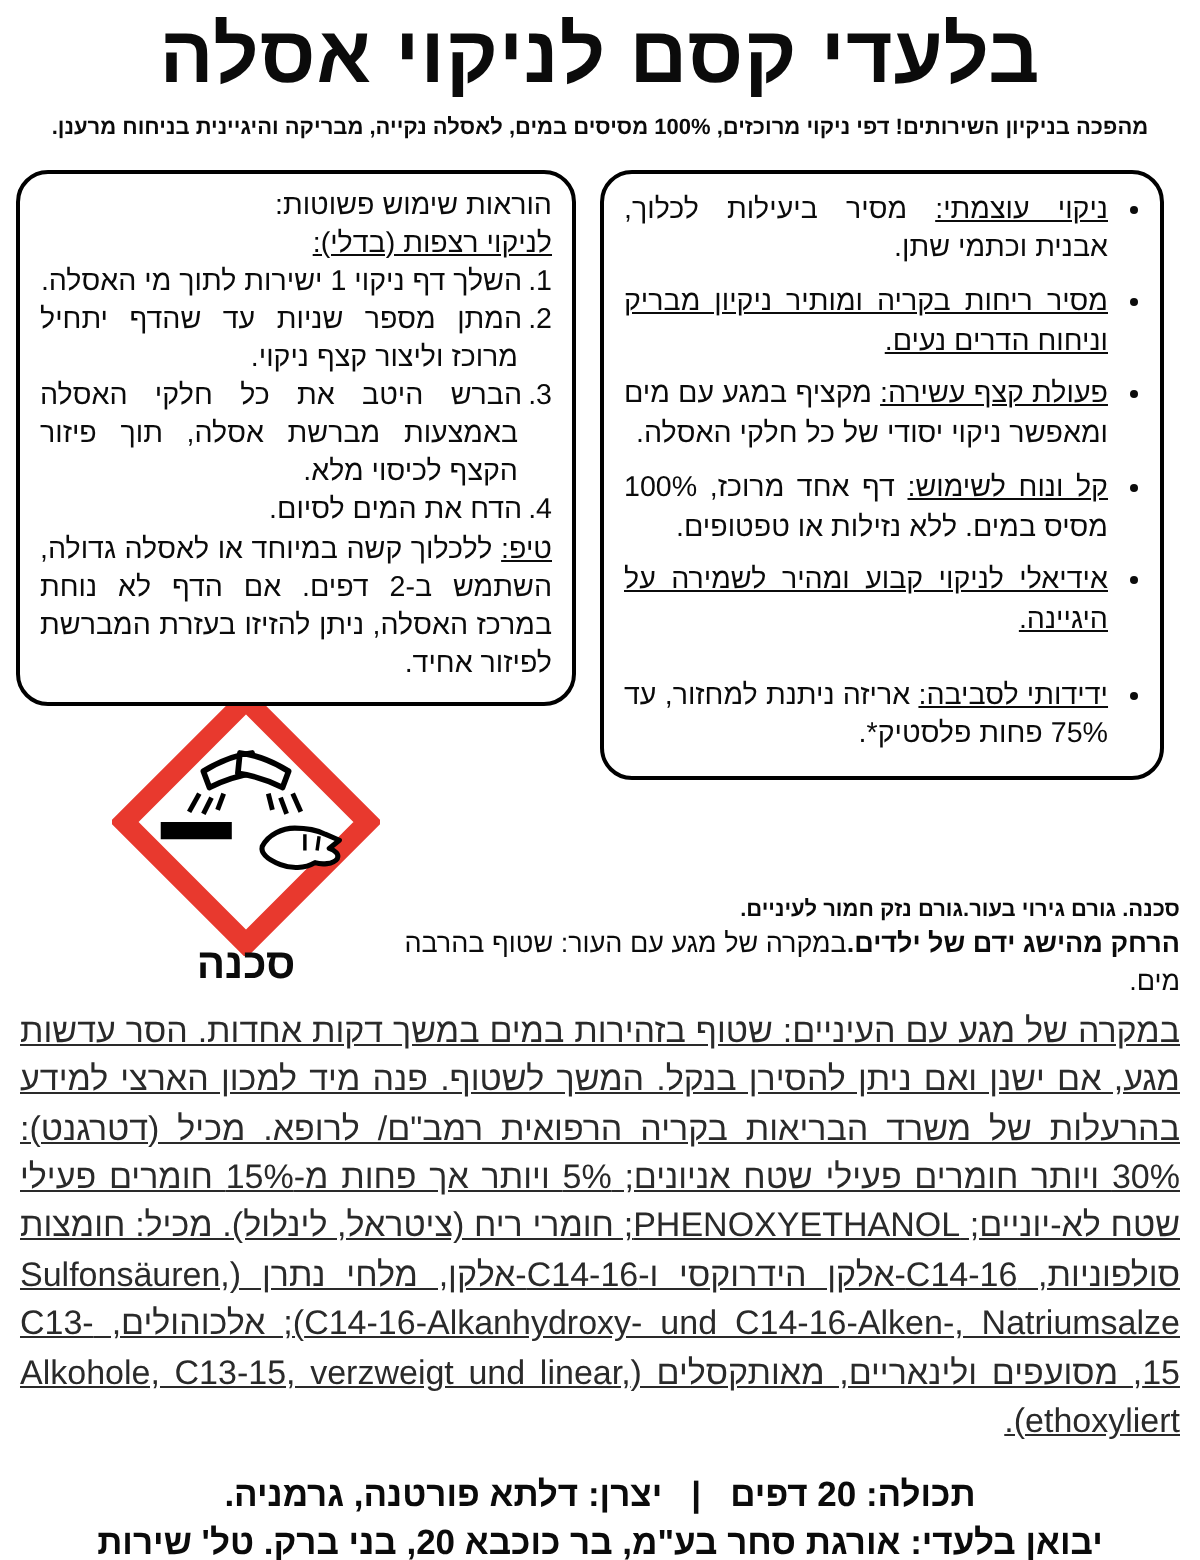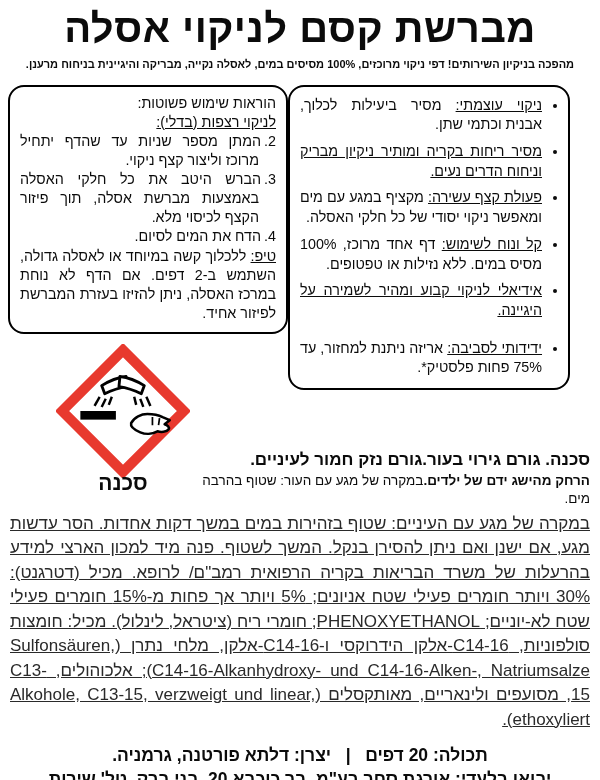--- a/index.html
+++ b/index.html
@@ -5,63 +5,66 @@
   html,body{margin:0;padding:0;background:#fff;}
   body{width:600px;height:780px;overflow:hidden;color:#0b0b0b;
        font-family:"Liberation Sans","DejaVu Sans",sans-serif;}
   .page{box-sizing:border-box;width:600px;height:780px;padding:6px 8px;}
 
   .title{text-align:center;font-weight:bold;font-size:40px;line-height:1.1;
          letter-spacing:.5px;direction:rtl;}
   .subtitle{direction:rtl;text-align:center;font-weight:bold;font-size:11px;
             line-height:1.32;max-width:566px;margin:7px auto 13px;}
 
-  .boxes{display:flex;gap:0;margin-top:10px;align-items:flex-start;}
+  .boxes{display:flex;gap:12px;margin-top:10px;align-items:flex-start;}
   .box{border:2.5px solid #000;border-radius:16px;direction:rtl;background:#fff;}
   .box-instructions{width:256px;padding:7px 10px 9px;font-size:14.3px;line-height:1.33;
                     text-align:justify;text-align-last:right;}
   .box-features{width:258px;padding:9px 10px 10px;font-size:14.3px;line-height:1.38;}
   .u{text-decoration:underline;}
   .ins-head{text-align:right;}
   .step{padding-right:17px;text-indent:-17px;}
   .step .num{margin-left:3px;}
   .tip{margin-top:1px;}
   .features-list{margin:0;padding:0 16px 0 0;list-style:disc;}
   .features-list li{margin-bottom:7px;text-align:justify;text-align-last:right;}
   .features-list li:last-child{margin-bottom:0;margin-top:18px;}
 
   .warning{direction:rtl;margin-top:58px;padding:0 2px;}
   .ghs{float:left;width:134px;margin-left:46px;margin-top:-104px;text-align:center;}
   .ghs svg{display:block;width:134px;height:134px;}
   .signal-word{font-weight:bold;font-size:21px;line-height:1;margin-top:-6px;}
-  .warn-b1{font-weight:bold;font-size:17px;line-height:1.38;text-align:right;}
+  .warn-b1{font-weight:bold;font-size:11px;line-height:1.38;text-align:right;}
   .warn-l2{font-size:13.5px;line-height:1.38;}
   .warn-l2 .b{font-weight:bold;}
   .warn-para{font-size:17px;line-height:1.44;text-align:justify;margin-top:3px;
              color:#2a2a2a;text-decoration:underline;}
 
   .footer{clear:both;direction:rtl;text-align:center;font-weight:bold;
           font-size:17.5px;line-height:1.36;margin-top:12px;}
 </style>
 </head>
 <body>
 
 <div class="page">
 
   <div class="title">
-    <div>מברשת קסם לניקוי אסלה</div>
+    <div>בלעדי קסם לניקוי אסלה</div>
   </div>
 
   <div class="subtitle">מהפכה בניקיון השירותים! דפי ניקוי מרוכזים, 100% מסיסים במים, לאסלה נקייה, מבריקה והיגיינית בניחוח מרענן.</div>
 
   <div class="boxes">
 
     <div class="box box-instructions">
       <div class="ins-head">הוראות שימוש פשוטות:</div>
       <div class="ins-head u">לניקוי רצפות (בדלי):</div>
+      <div class="step">
+        <span class="num">1.</span><span>השלך דף ניקוי 1 ישירות לתוך מי האסלה.</span>
+      </div>
       <div class="step">
         <span class="num">2.</span><span>המתן מספר שניות עד שהדף יתחיל מרוכז וליצור קצף ניקוי.</span>
       </div>
       <div class="step">
         <span class="num">3.</span><span>הברש היטב את כל חלקי האסלה באמצעות מברשת אסלה, תוך פיזור הקצף לכיסוי מלא.</span>
       </div>
       <div class="step">
         <span class="num">4.</span><span>הדח את המים לסיום.</span>
       </div>
       <div class="tip">

